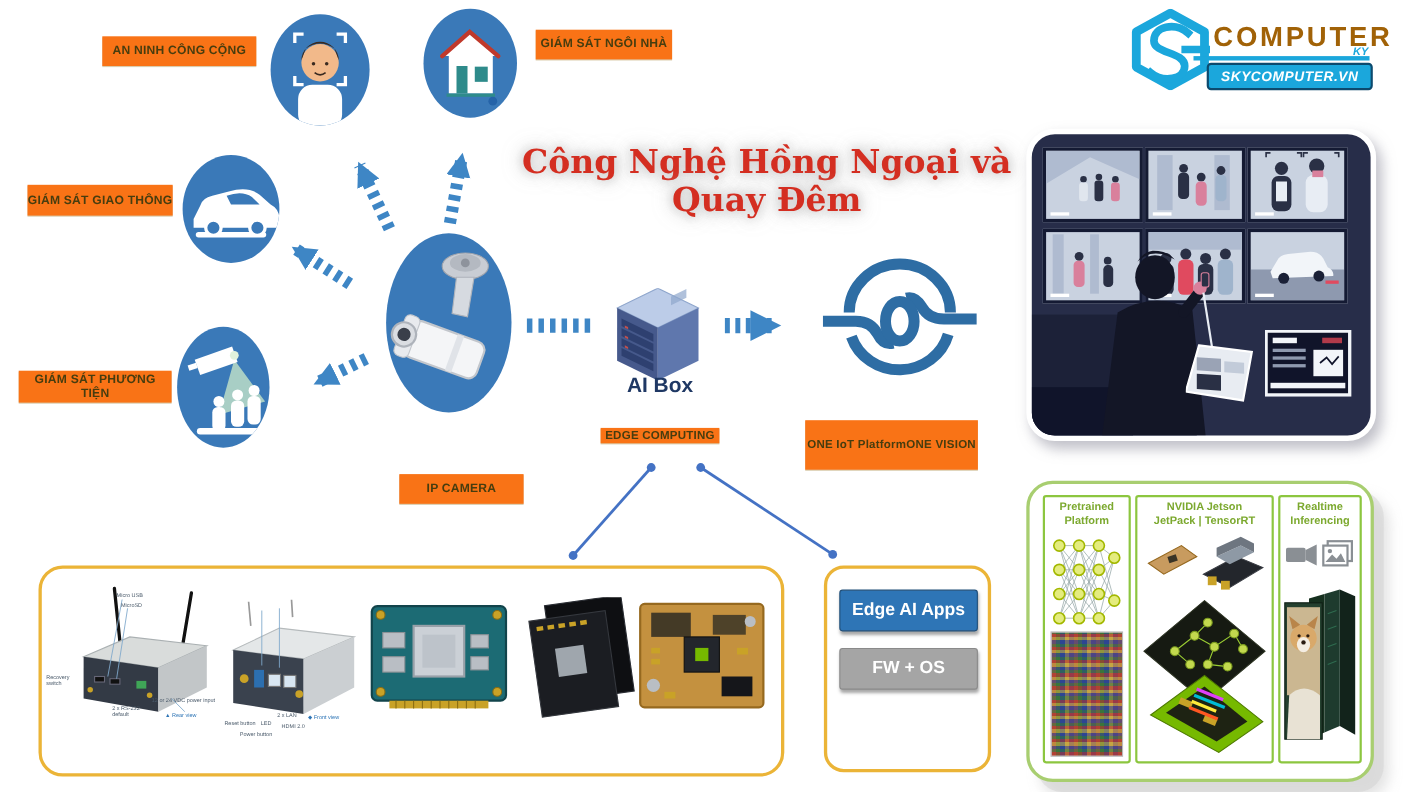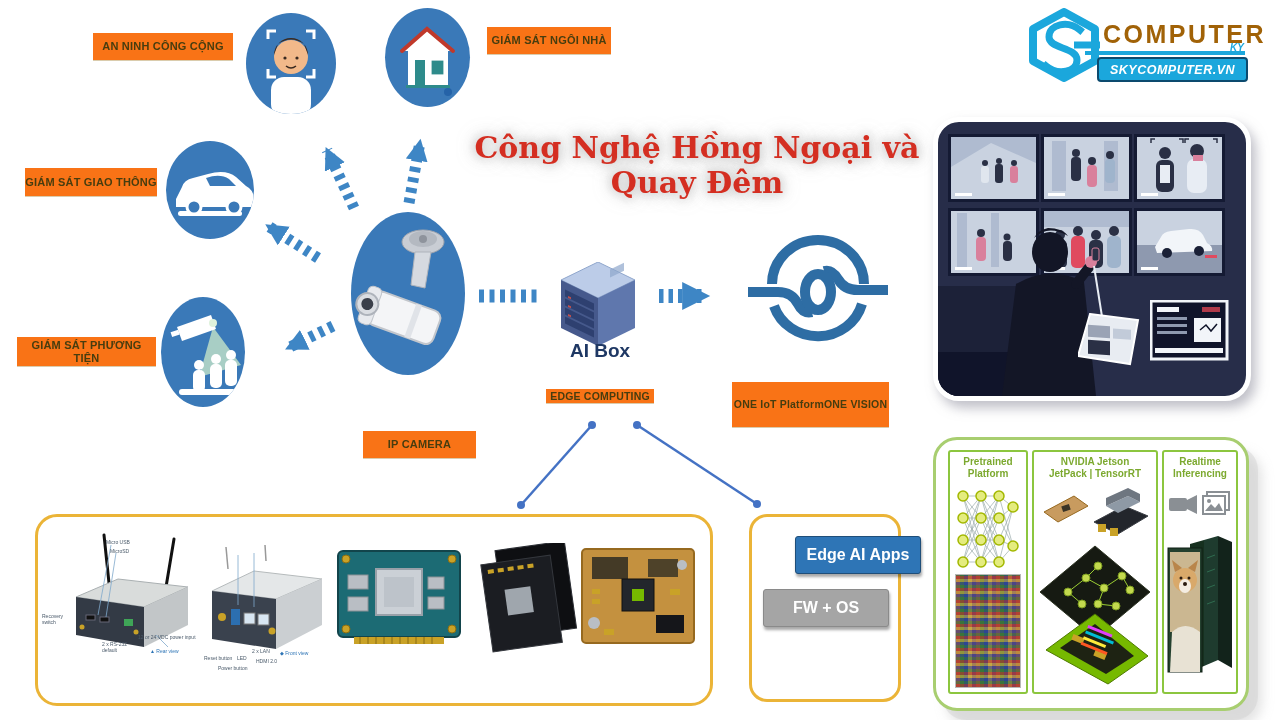--- a/index.html
+++ b/index.html
@@ -24,21 +24,21 @@
   .hw-panel{position:absolute;left:35px;top:514px;width:672px;height:186px;background:#fff;
             border:3px solid #EBB437;border-radius:22px;}
   .tinylabel{position:absolute;font-size:5px;line-height:1.2;color:#4A5A6A;white-space:nowrap;}
   .tinylabel.blue{color:#2E75B6;}
   
   .stack-panel{position:absolute;left:749px;top:514px;width:146px;height:182px;background:#fff;
                border:3px solid #EBB437;border-radius:18px;}
   .stack-btn{position:absolute;left:11px;width:124px;height:36px;border-radius:3px;
              display:flex;align-items:center;justify-content:center;color:#fff;font-weight:bold;
              font-size:16px;box-shadow:1px 3px 3px rgba(0,0,0,.35);}
-  .stack-btn.blue{background:#2E75B6;border:1px solid #1F4E79;margin-left:32px;}
+  .stack-btn.blue{background:#2E75B6;border:1px solid #1F4E79;}
   .stack-btn.gray{background:#A5A5A5;border:1px solid #8a8a8a;}
   
   .logo-brand{position:absolute;left:1103px;top:20px;font-size:25px;font-weight:bold;
               color:#a16207;letter-spacing:2.5px;}
   .logo-sub{position:absolute;left:1230px;top:42px;font-size:10px;font-weight:bold;
             font-style:italic;color:#1BA7DC;}
   .logo-line{position:absolute;left:1085px;top:51px;width:160px;height:4px;background:#1BA7DC;}
   .logo-bar{position:absolute;left:1097px;top:57px;width:147px;height:21px;background:#1BA7DC;
             border:2px solid #0c4a6e;border-radius:4px;display:flex;align-items:center;justify-content:center;}
   .logo-bar span{color:#fff;font-weight:bold;font-style:italic;font-size:12.5px;letter-spacing:.5px;}

